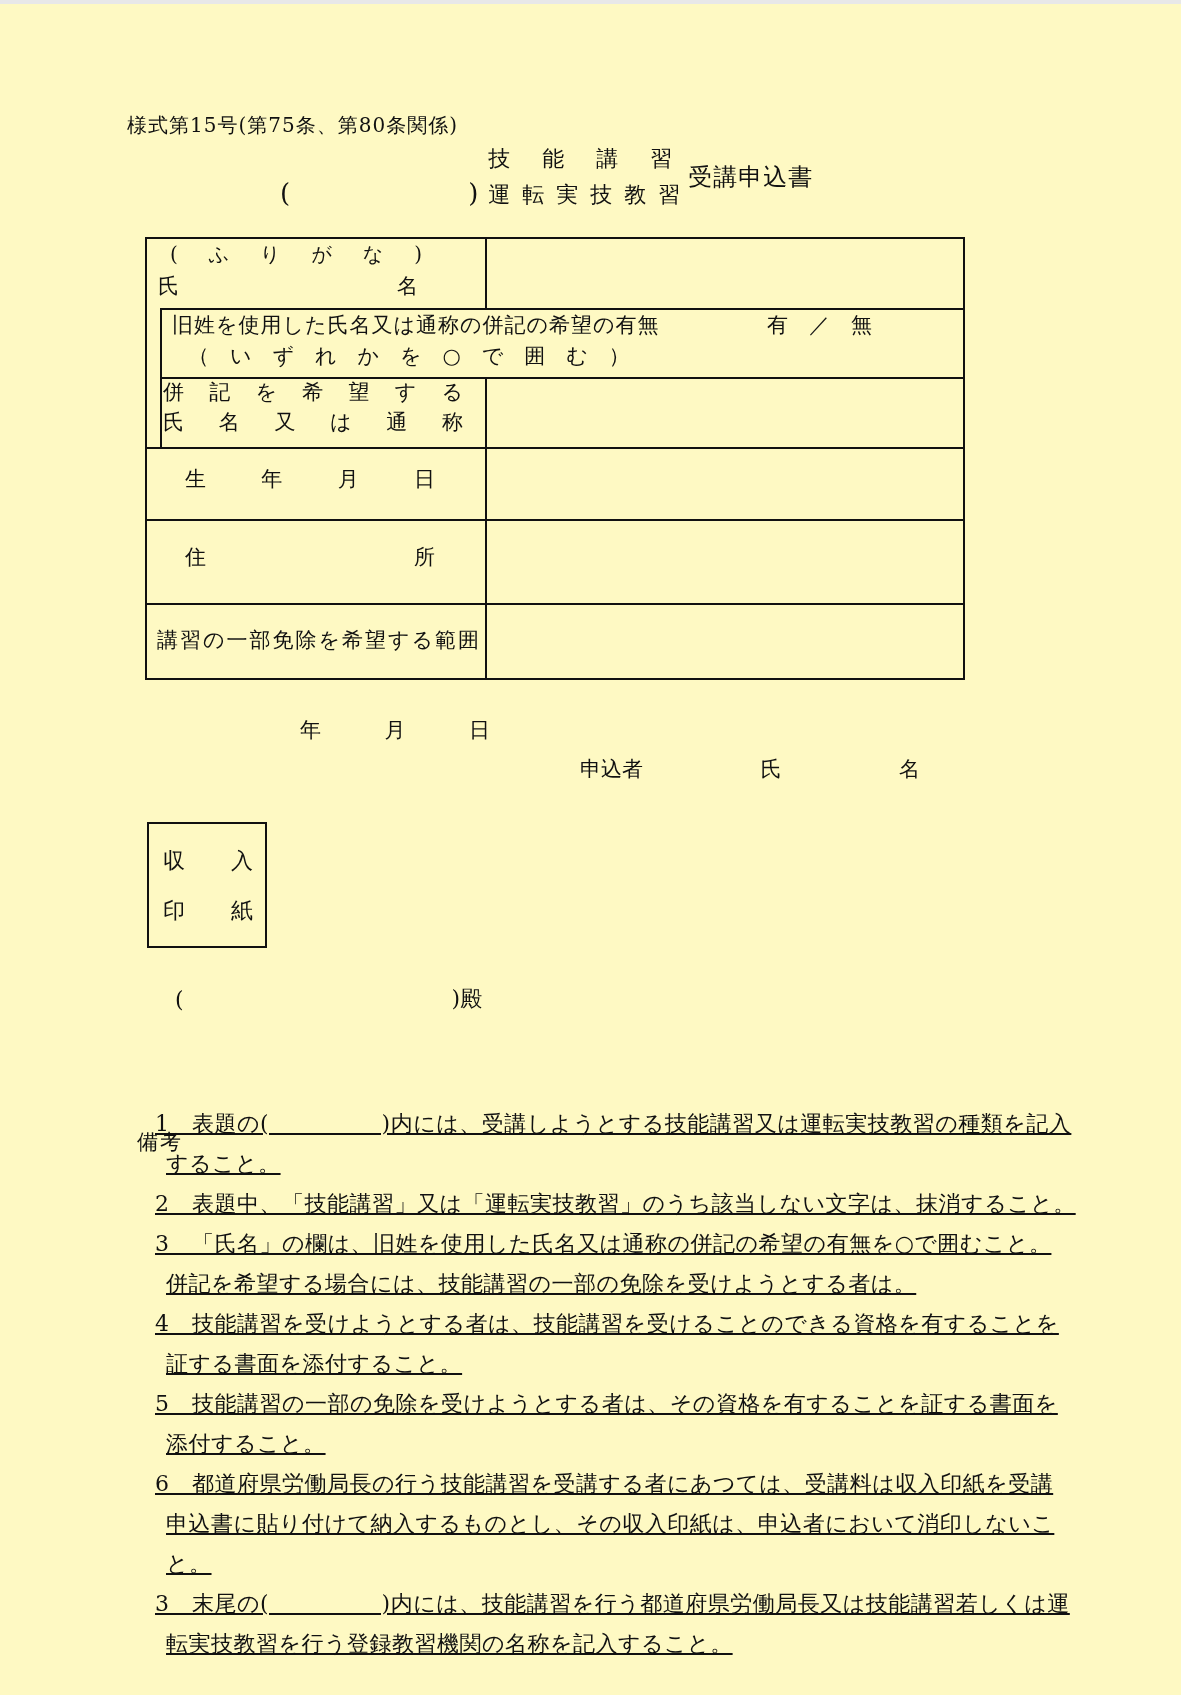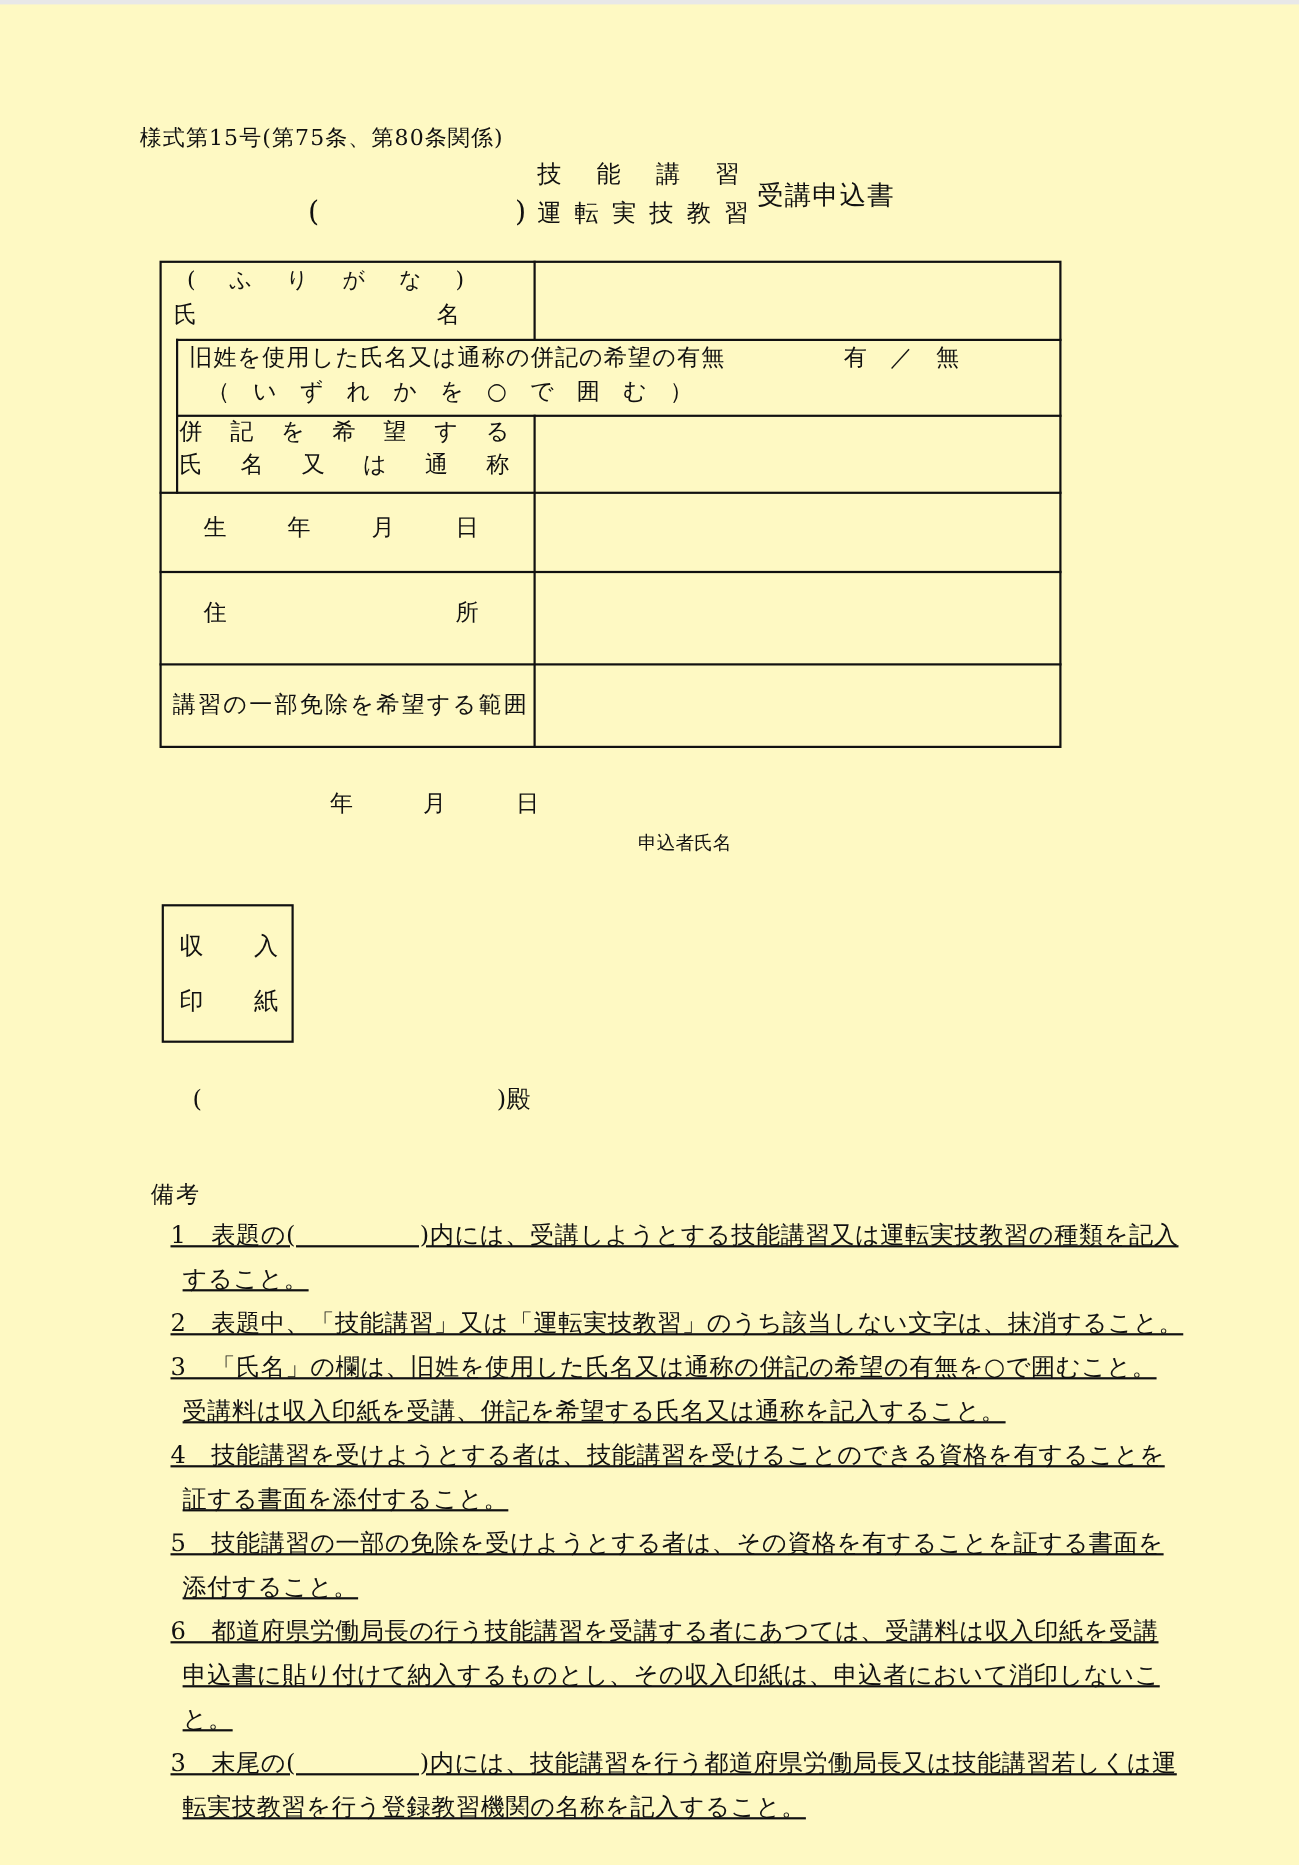--- a/index.html
+++ b/index.html
@@ -27,27 +27,27 @@
 
   
   .char-justify { display:flex; justify-content:space-between; }
 
   .cell-label { font-size:21px; line-height:1; }
   .maiden-line1 { left:172px; top:307px; width:700px; display:flex; justify-content:space-between; align-items:flex-start; }
   .maiden-text { font-size:21px; letter-spacing:1px; white-space:nowrap; }
   .maiden-options { display:flex; gap:21px; font-size:21px; }
   .maiden-line2 { left:188px; top:338px; font-size:21px; white-space:nowrap; }
 
-  .remarks-heading { left:137px; top:1068px; font-size:21px; letter-spacing:2px; }
+  .remarks-heading { left:137px; top:1124px; font-size:21px; letter-spacing:2px; }
   .remarks { left:150px; top:1100px; width:960px;text-decoration:underline; }
   .rl { height:40px; line-height:40px; font-size:22px; letter-spacing:0.5px; white-space:nowrap; padding-left:5px; }
   .rl.cont { padding-left:16px; }
 
   .date-line { left:300px; top:712px; width:190px; font-size:21px; }
-  .applicant-line { left:580px; top:751px; width:340px; display:flex; font-size:17px; }
+  .applicant-line { left:580px; top:751px; width:340px; display:flex; justify-content:space-between; font-size:21px; }
 
   .stamp-box { left:147px; top:818px; width:120px; height:126px; padding:26px 12px 0 14px; }
   .stamp-line { font-size:22px; line-height:1; }
   .stamp-line + .stamp-line { margin-top:28px; }
 
   .addressee { left:175px; top:980px; display:flex; align-items:center; font-size:22px; }
   .addressee-blank { width:268px; height:26px; }
 
   .fill-cell { position:absolute; }
 </style>
@@ -167,21 +167,21 @@
     <span class="addressee-blank"></span>
     <span>)殿</span>
   </div>
 
   <div class="abs remarks-heading">備考</div>
   <div class="abs remarks">
     <div class="rl">1　表題の(　　　　　)内には、受講しようとする技能講習又は運転実技教習の種類を記入</div>
     <div class="rl cont">すること。</div>
     <div class="rl">2　表題中、「技能講習」又は「運転実技教習」のうち該当しない文字は、抹消すること。</div>
     <div class="rl">3　「氏名」の欄は、旧姓を使用した氏名又は通称の併記の希望の有無を○で囲むこと。</div>
-    <div class="rl cont">受講料は収入印紙を受講、併記を希望する氏名又は通称を記入すること。</div>
+    <div class="rl cont">併記を希望する場合には、技能講習の一部の免除を受けようとする者は。</div>
     <div class="rl">4　技能講習を受けようとする者は、技能講習を受けることのできる資格を有することを</div>
     <div class="rl cont">証する書面を添付すること。</div>
     <div class="rl">5　技能講習の一部の免除を受けようとする者は、その資格を有することを証する書面を</div>
     <div class="rl cont">添付すること。</div>
     <div class="rl">6　都道府県労働局長の行う技能講習を受講する者にあつては、受講料は収入印紙を受講</div>
     <div class="rl cont">申込書に貼り付けて納入するものとし、その収入印紙は、申込者において消印しないこ</div>
     <div class="rl cont">と。</div>
     <div class="rl">3　末尾の(　　　　　)内には、技能講習を行う都道府県労働局長又は技能講習若しくは運</div>
     <div class="rl cont">転実技教習を行う登録教習機関の名称を記入すること。</div>
   </div>

